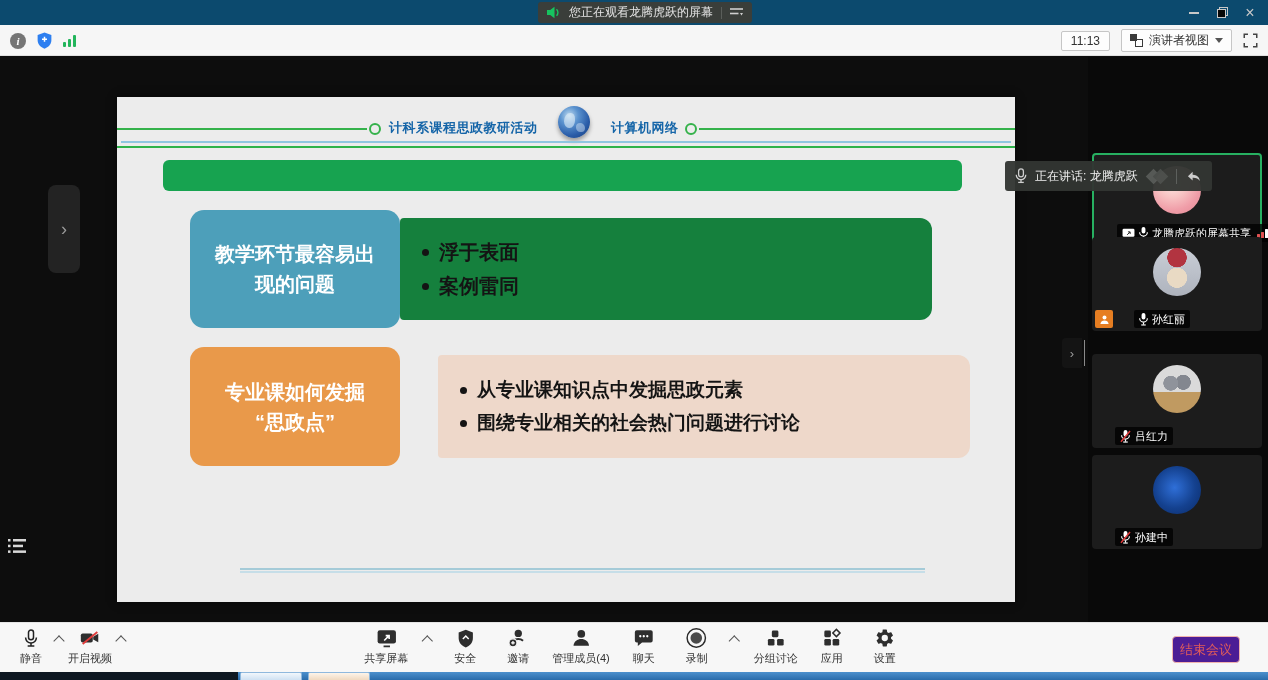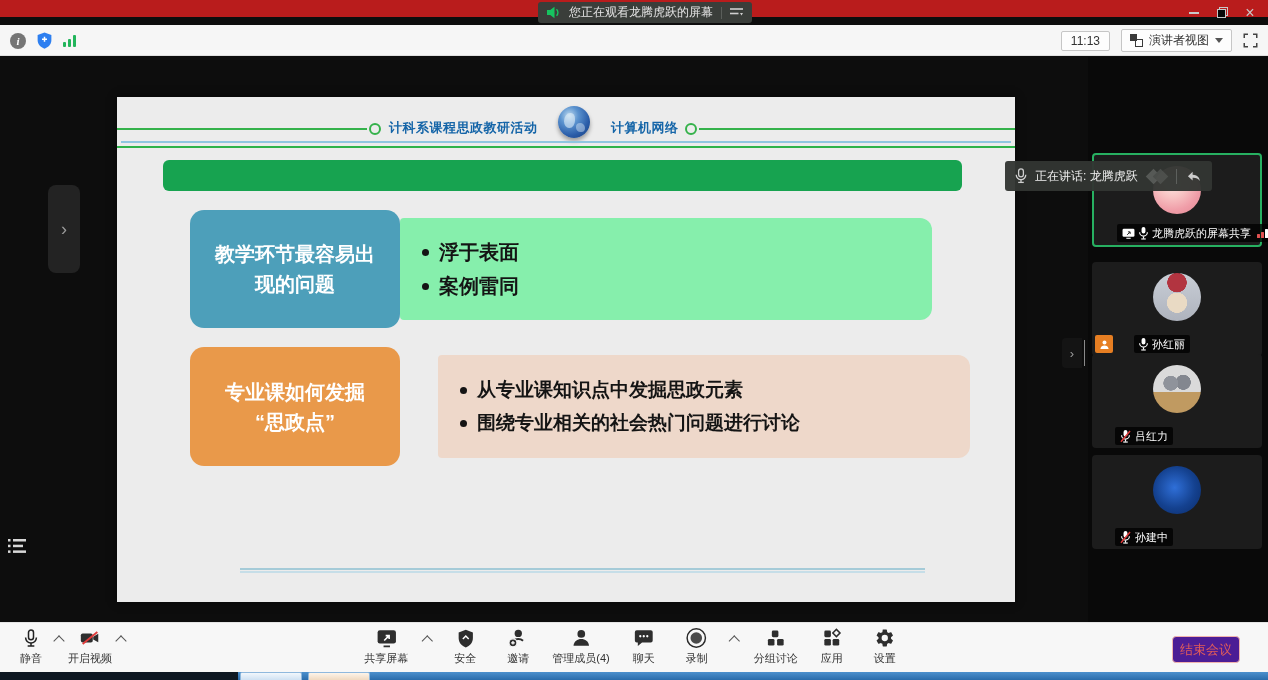--- a/index.html
+++ b/index.html
@@ -1,19 +1,19 @@
 <!DOCTYPE html>
 <html><head>
 <meta charset="utf-8">
 <style>
   html,body{margin:0;padding:0;width:1268px;height:680px;background:#000;}
   #root{position:relative;width:1268px;height:680px;overflow:hidden;background:#0d0d0d;
         font-family:"Liberation Sans",sans-serif;}
   
-  .titlebar{position:absolute;top:0;left:0;right:0;height:17px;background:#b91c1c;}
+  .titlebar{position:absolute;top:0;left:0;right:0;height:25px;background:#0c4a6e;}
   .notify{position:absolute;left:538px;top:2px;height:21px;background:#3a3e3a;border-radius:3px;
           display:flex;align-items:center;gap:8px;padding:0 9px;color:#e6e6e6;font-size:12px;}
   .notify-sep{width:1px;height:12px;background:#5a5e5a;}
   .win-controls{position:absolute;right:4px;top:0;height:25px;display:flex;align-items:center;}
   .win-btn{width:28px;height:25px;display:flex;align-items:center;justify-content:center;color:#c8c8c8;font-size:14px;}
   .min-glyph{width:10px;height:2px;background:#c8c8c8;}
   .restore-glyph{position:relative;width:11px;height:11px;}
   .restore-glyph::before{content:"";position:absolute;right:0;top:0;width:7px;height:7px;border:1px solid #c8c8c8;}
   .restore-glyph::after{content:"";position:absolute;left:0;bottom:0;width:7px;height:7px;border:1px solid #c8c8c8;background:#070707;}
   
@@ -53,37 +53,37 @@
   .hdr-blue-line{position:absolute;left:4px;right:4px;top:44px;height:2px;background:#8fc6e0;}
   .hdr-green-line{position:absolute;left:0;right:0;top:49px;height:2px;background:#2eb34a;}
   .banner{position:absolute;left:46px;top:63px;width:799px;height:31px;background:#17a350;border-radius:6px;}
   .row-label{position:absolute;left:73px;width:210px;border-radius:14px;color:#fff;font-weight:bold;font-size:20px;
              display:flex;align-items:center;justify-content:center;text-align:center;line-height:1.5;}
   .row-label span{white-space:pre-line;}
   .rl-1{top:113px;height:118px;background:#4d9fba;}
   .rl-2{top:250px;height:119px;background:#e9994a;}
   .row-content{position:absolute;left:283px;width:532px;border-radius:4px 12px 12px 4px;
                display:flex;flex-direction:column;justify-content:center;gap:7px;padding-left:22px;box-sizing:border-box;}
-  .rc-1{top:121px;height:102px;background:#86efac;}
+  .rc-1{top:121px;height:102px;background:#15803d;}
   .rc-2{top:258px;height:103px;background:#eed8ca;margin-left:38px;}
   .bullet{display:flex;align-items:center;gap:10px;font-weight:bold;color:#141414;font-size:20px;}
   .rc-2 .bullet{font-size:19px;}
   .bullet .dot{width:7px;height:7px;background:#141414;border-radius:50%;flex:none;}
   .slide-footline{position:absolute;left:123px;top:471px;width:685px;height:2px;background:#a5cbd8;box-shadow:0 3px 0 #c6dee8;}
   .drawer{position:absolute;left:48px;top:128px;width:32px;height:88px;background:#232323;border-radius:8px;
           color:#9a9a9a;font-size:18px;display:flex;align-items:center;justify-content:center;}
   .agenda-ic{position:absolute;left:8px;top:481px;}
   .collapse{position:absolute;left:1062px;top:281px;width:20px;height:30px;background:rgba(22,22,22,.85);
             border-radius:4px 0 0 4px;color:#9a9a9a;font-size:13px;display:flex;align-items:center;justify-content:center;}
   .collapse-bars{position:absolute;left:1084px;top:283px;width:4px;height:26px;border-left:1px solid #8a8a8a;border-right:1px solid #8a8a8a;}
   
   .sidebar{position:absolute;left:1088px;top:0;width:180px;height:565px;background:#090909;}
   .tile{position:absolute;left:4px;width:170px;height:94px;background:#1c1c1c;border-radius:4px;box-sizing:border-box;}
   .t1{top:96px;border:2px solid #27b061;}
-  .t2{top:205px;}
+  .t2{top:180px;}
   .t3{top:297px;}
   .t4{top:398px;}
   .avatar{position:absolute;left:50%;transform:translateX(-50%);top:11px;width:48px;height:48px;border-radius:50%;}
   .av1{background:radial-gradient(circle at 40% 35%,#fde9e3 0%,#f7c3c3 35%,#f09da8 65%,#e18792 100%);}
   .av2{background:radial-gradient(circle at 50% 20%,#b23440 0 21%,transparent 22%),
                  radial-gradient(circle at 50% 62%,#e9dac4 0 26%,transparent 27%),
                  linear-gradient(#c9ced6,#aeb3bd);}
   .av3{background:radial-gradient(circle at 37% 38%,#8f939b 0 17%,transparent 18%),
                  radial-gradient(circle at 63% 36%,#83878f 0 17%,transparent 18%),
                  linear-gradient(#dadada 56%,#c09a61 56%);}

